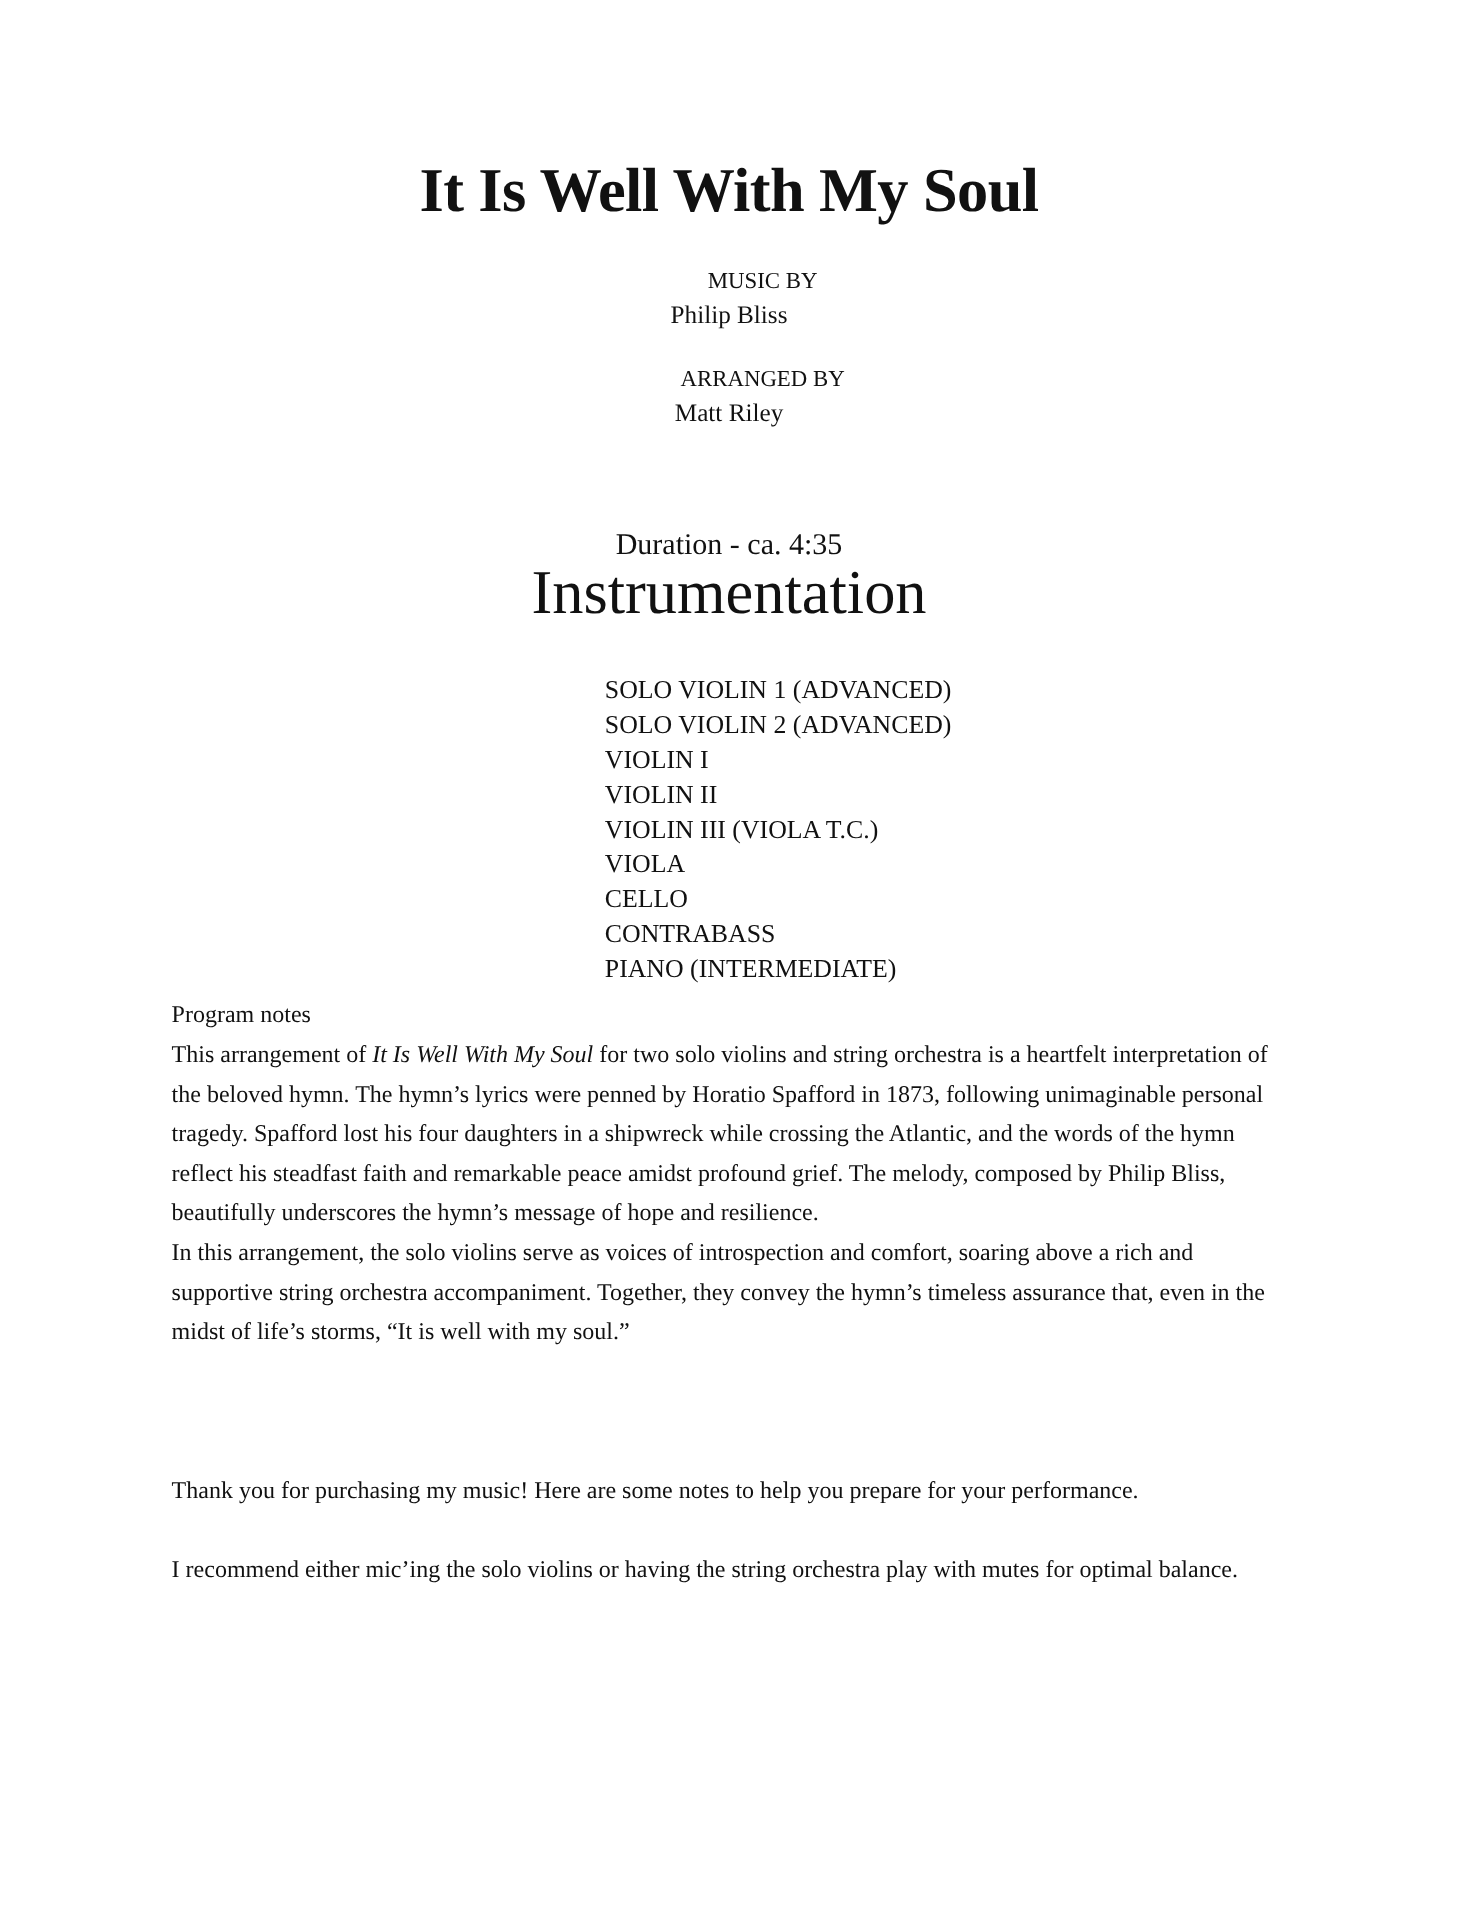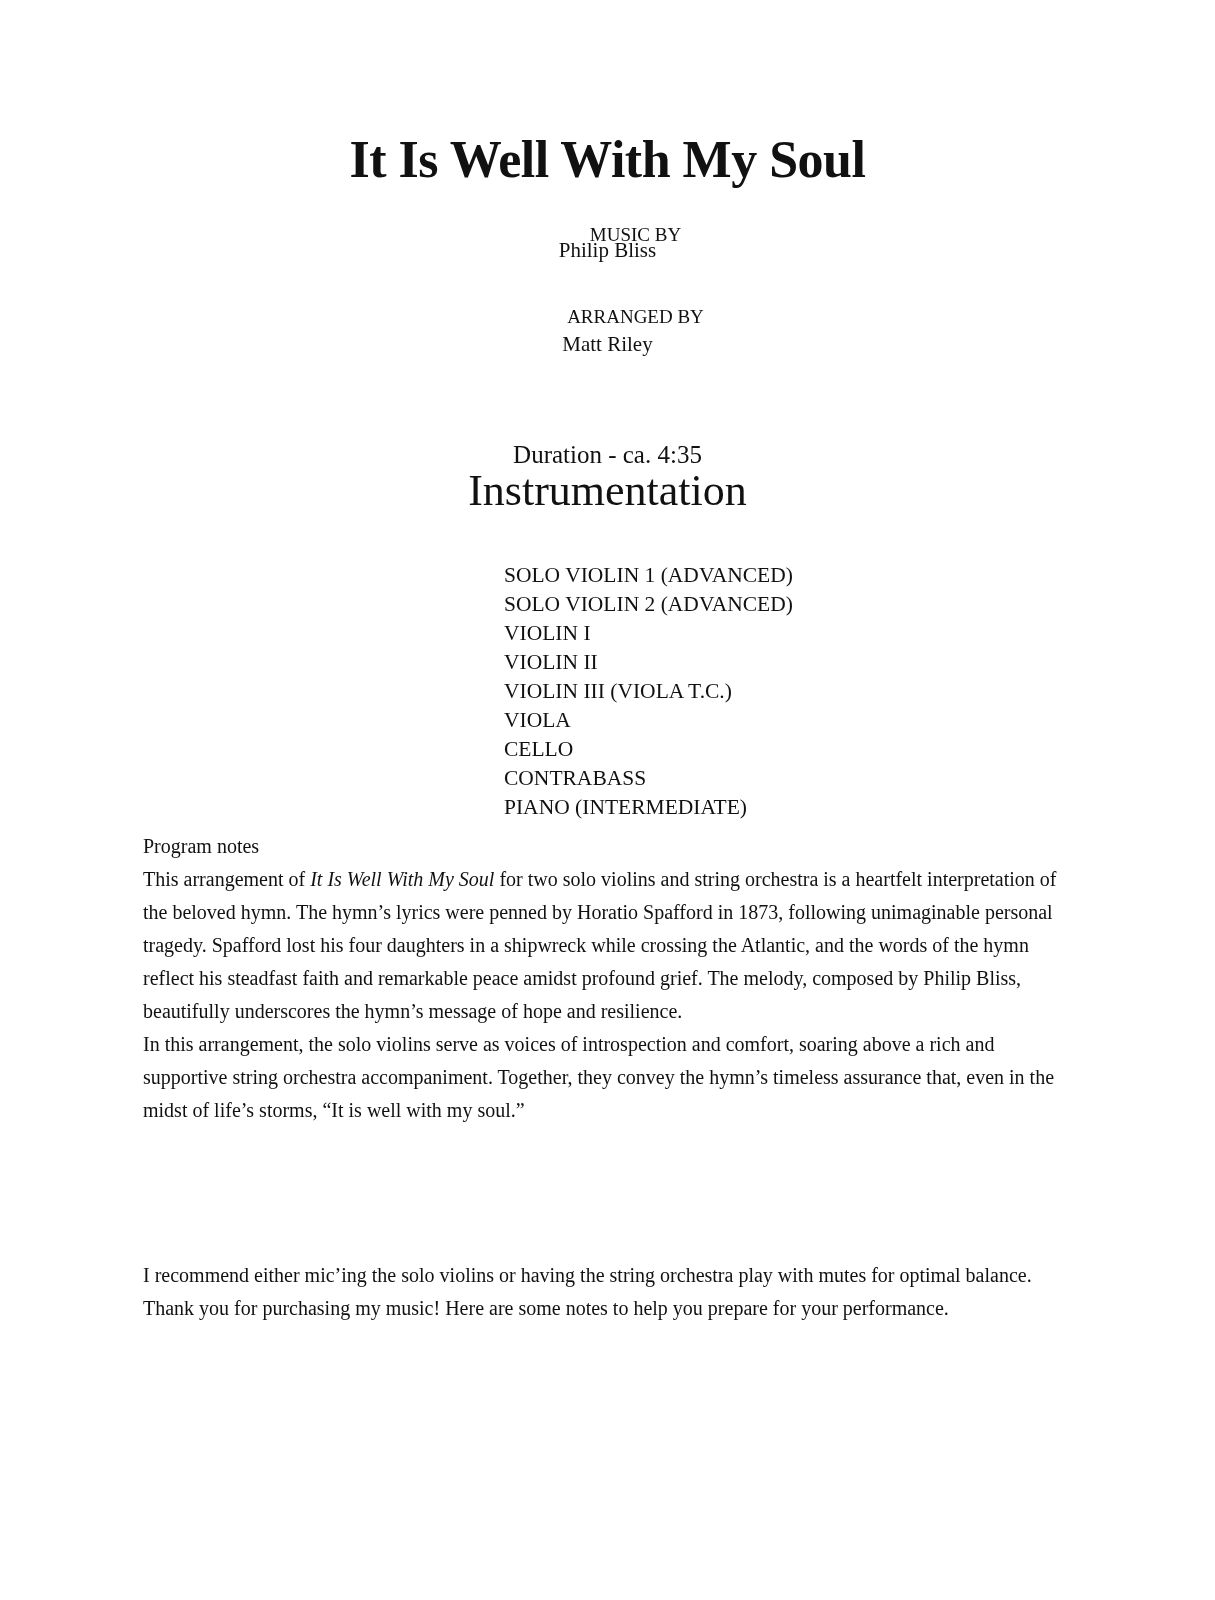--- a/index.html
+++ b/index.html
@@ -2,33 +2,33 @@
 <html><head>
 <meta charset="utf-8">
 <style>
   html, body { margin:0; padding:0; background:#ffffff; }
   body { width:1215px; height:1600px; position:relative; color:#111; font-family:"Liberation Serif","DejaVu Serif",serif; }
   .center { position:absolute; left:0; width:1215px; text-align:center; }
   .title { top:130px; font-size:52px; font-weight:bold; letter-spacing:-0.5px; }
   .label { font-size:19px;margin-left:28px; }
   .name { font-size:21px; }
   .duration { top:396px; font-size:25px;margin-top:45px; }
-  .heading { top:465px; font-size:44px; }
+  .heading { top:465px; font-size:52px; }
   .inst { position:absolute; left:492px; top:549px; font-size:21.5px; line-height:29px; margin:12px; padding:0; list-style:none; }
   .section { position:absolute; left:143px; width:940px; font-size:20px; line-height:33px; }
   .section h3 { margin:0; font-size:20px; font-weight:normal; line-height:33px; }
   .section p { margin:0; }
 </style>
 </head>
 <body>
 
 <div class="center title">It Is Well With My Soul</div>
 
 <div class="center label" style="top:224px">MUSIC BY</div>
-<div class="center name" style="top:238px">Philip Bliss</div>
+<div class="center name" style="top:250px">Philip Bliss</div>
 
 <div class="center label" style="top:306px">ARRANGED BY</div>
 <div class="center name" style="top:332px">Matt Riley</div>
 
 <div class="center duration">Duration - ca. 4:35</div>
 
 <div class="center heading">Instrumentation</div>
 
 <ul class="inst">
   <li>SOLO VIOLIN 1 (ADVANCED)</li>
@@ -42,15 +42,15 @@
   <li>PIANO (INTERMEDIATE)</li>
 </ul>
 
 <div class="section" style="top:830px">
   <h3>Program notes</h3>
   <p><span>This arrangement of </span><em>It Is Well With My Soul</em><span> for  two solo violins and string orchestra is a heartfelt interpretation of the beloved hymn. The hymn’s lyrics were penned by Horatio Spafford in 1873, following unimaginable personal tragedy. Spafford lost his four daughters in a shipwreck while crossing the Atlantic, and the words of the hymn reflect his steadfast faith and remarkable peace amidst profound grief. The melody, composed by Philip Bliss, beautifully underscores the hymn’s message of hope and resilience.</span></p>
   <p>In this arrangement, the solo violins serve as voices of introspection and comfort, soaring above a rich and supportive string orchestra accompaniment. Together, they convey the hymn’s timeless assurance that, even in the midst of life’s storms, “It is well with my soul.”</p>
 </div>
 
 <div class="section" style="top:1226px">
+  <p>Thank you for purchasing my music! Here are some notes to help you prepare for your performance.</p>
   <p style="margin-top:33px">I recommend either mic’ing the solo violins or having the string orchestra play with mutes for optimal balance.</p>
-  <p>Thank you for purchasing my music! Here are some notes to help you prepare for your performance.</p>
 </div>
 
 </body></html>

